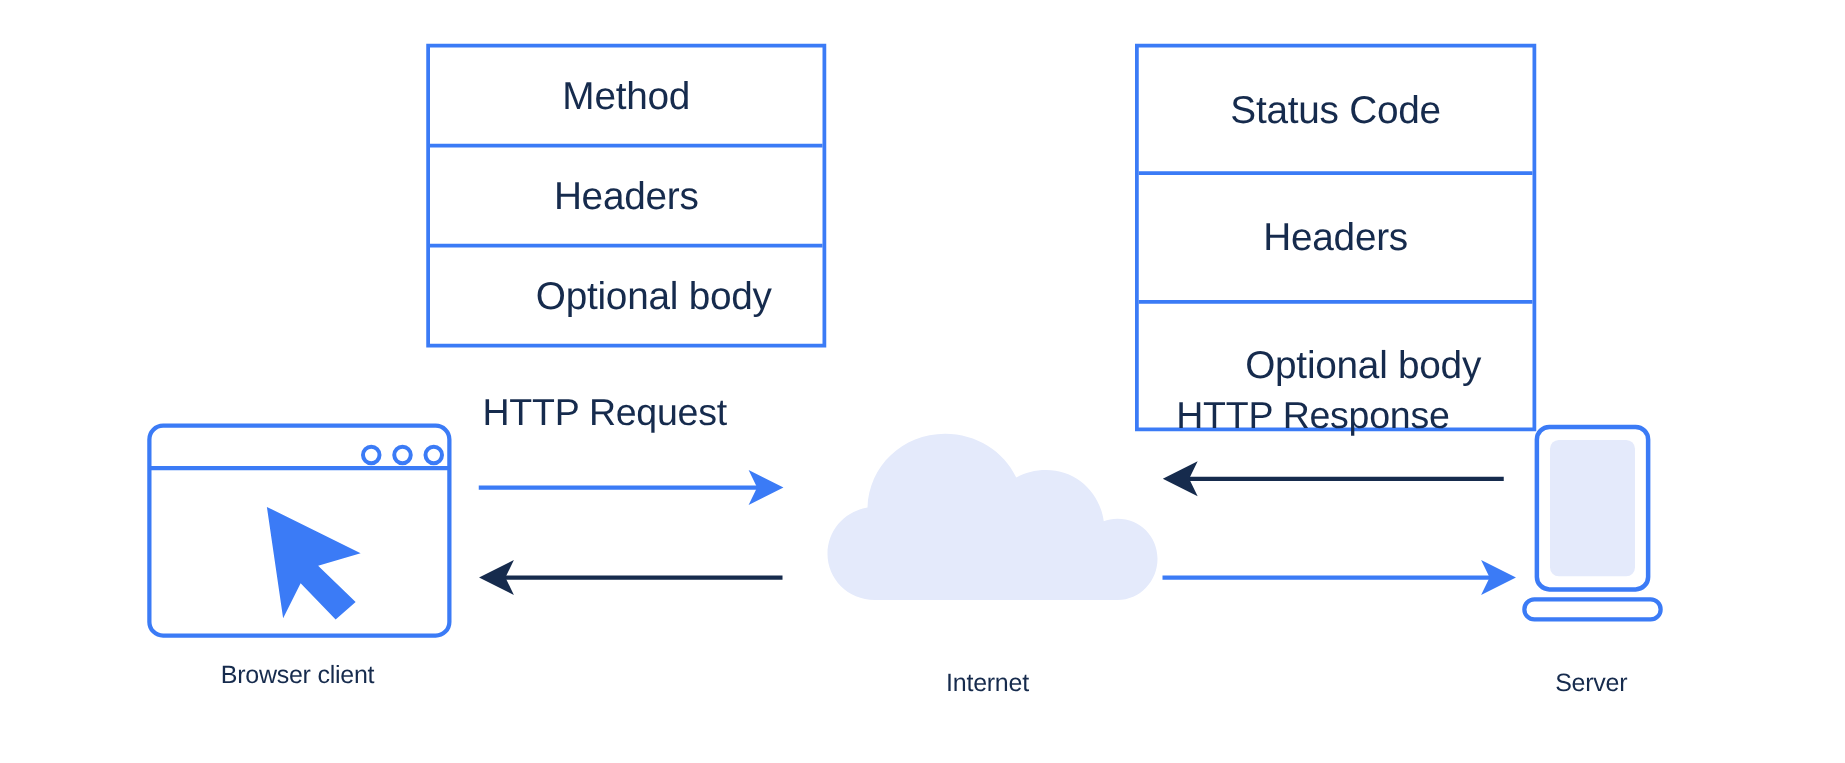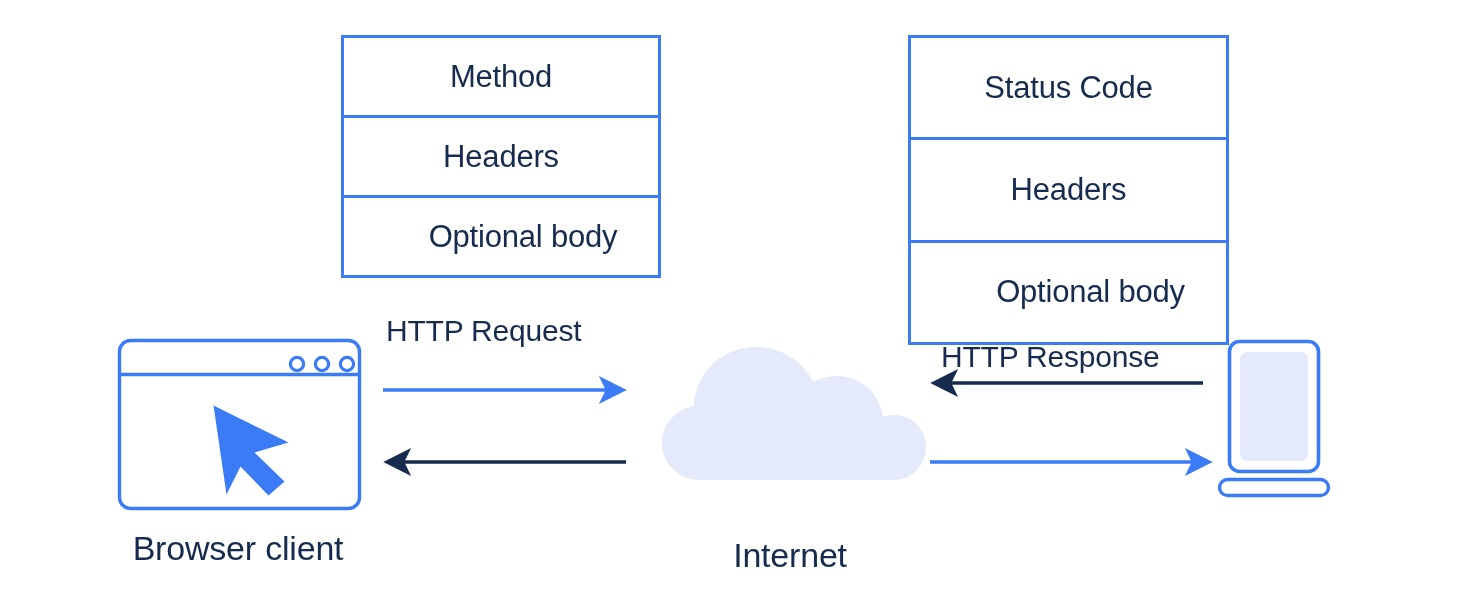--- a/index.html
+++ b/index.html
@@ -64,39 +64,39 @@
     left: 908px;
     top: 35px;
     width: 321px;
     height: 310px;
   }
 
   
   .node-label {
     position: absolute;
     color: #162B4D;
-    font-size: 34px;
+    font-size: 20px;
     letter-spacing: -0.2px;
     text-align: center;
     white-space: nowrap;
   }
   #browser-label { left: 78px;  top: 529px; width: 320px; }
   #internet-label { left: 640px; top: 536px; width: 300px; }
   #server-label   { left: 1123px; top: 536px; width: 300px; }
 
   
   .flow-label {
     position: absolute;
     color: #162B4D;
     font-size: 30px;
     letter-spacing: -0.2px;
     white-space: nowrap;
   }
   #request-label  { left: 386px; top: 314px; }
-  #response-label { left: 941px; top: 340px; }
+  #response-label { left: 941px; top: 316px; }
 
   
   #art {
     position: absolute;
     left: 0;
     top: 0;
     width: 1476px;
     height: 610px;
     pointer-events: none;
   }
@@ -183,14 +183,15 @@
     <line x1="1203" y1="383" x2="935" y2="383" stroke="#162B4D" stroke-width="3.4" marker-end="url(#ah-navy-l)"></line>
 
     <line x1="930" y1="462" x2="1208" y2="462" stroke="#3B7BF6" stroke-width="3.4" marker-end="url(#ah-blue-r)"></line>
   </svg>
 
   <div class="flow-label" id="request-label">HTTP Request</div>
   <div class="flow-label" id="response-label">HTTP Response</div>
 
   <div class="node-label" id="browser-label">Browser client</div>
   <div class="node-label" id="internet-label">Internet</div>
+  <div class="node-label" id="server-label">Server</div>
 
 </div>
 
 </body></html>

